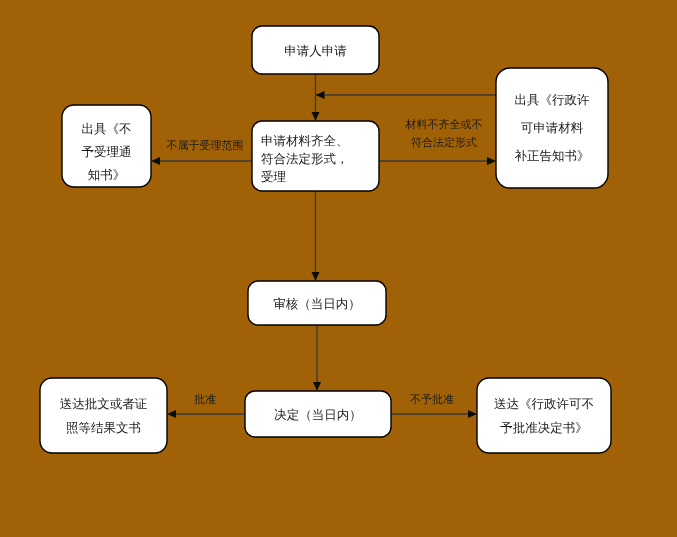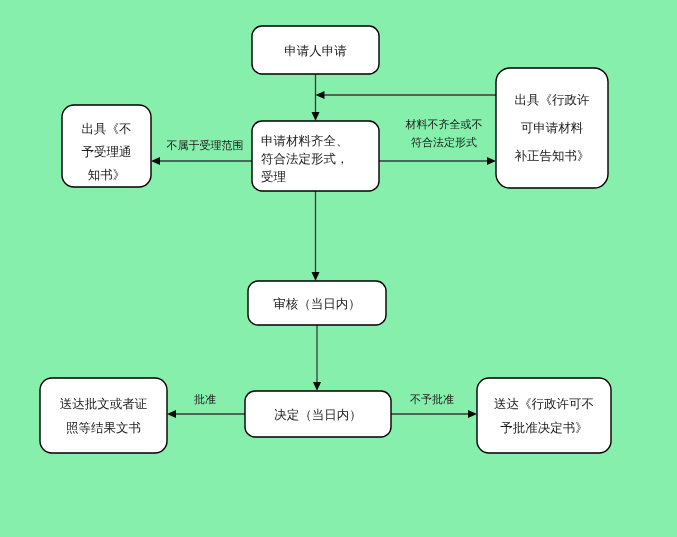--- a/index.html
+++ b/index.html
@@ -10,21 +10,21 @@
   body {
     width: 677px;
     height: 537px;
     overflow: hidden;
     font-family: "DejaVu Sans", "Liberation Sans", sans-serif;
   }
   #flowchart-root {
     position: relative;
     width: 677px;
     height: 537px;
-    background: #86efac;
+    background: #a16207;
   }
   svg#flow-svg {
     position: absolute;
     left: 0;
     top: 0;
     width: 677px;
     height: 537px;
     display: block;
   }
   .node-box {

